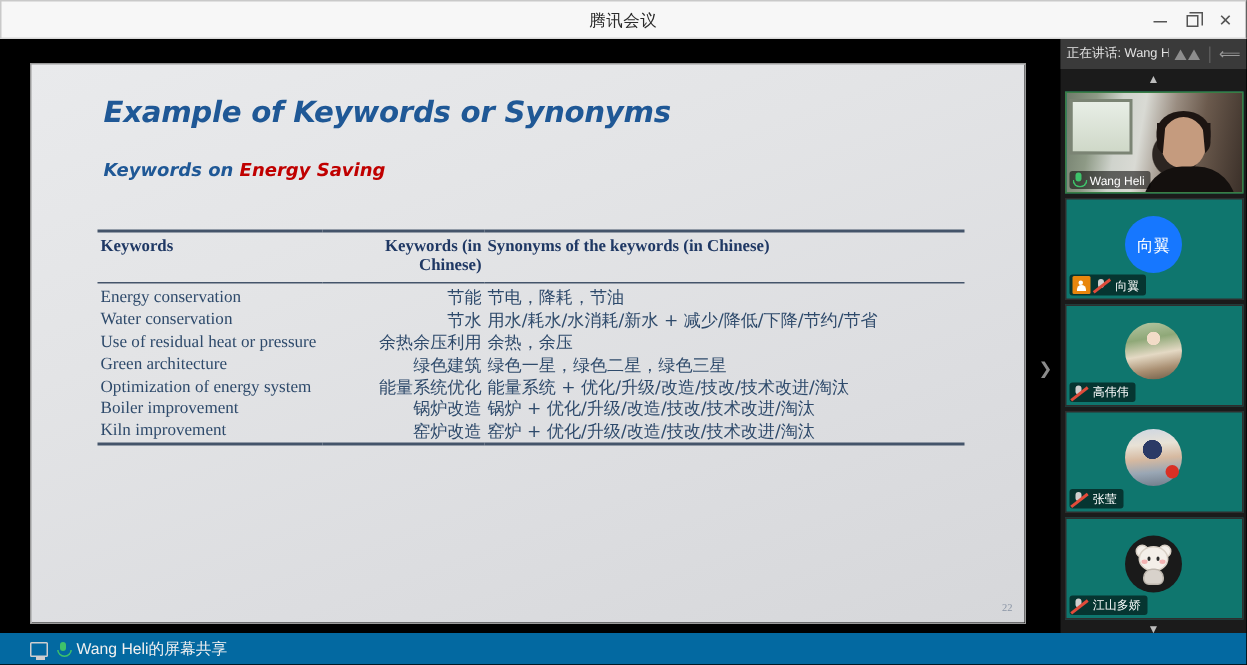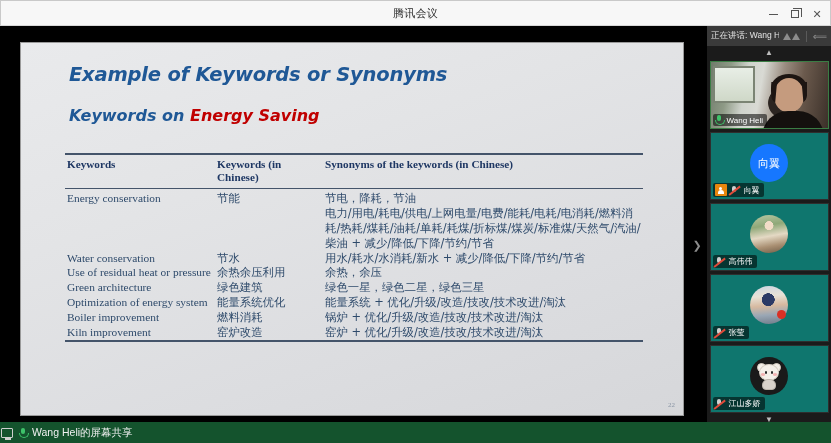--- a/index.html
+++ b/index.html
@@ -65,21 +65,21 @@
   .slide-title {
     position: absolute; left: 48px; top: 20px;
     font-family: "DejaVu Sans", sans-serif;
     font-size: 19.5px; font-weight: bold; font-style: italic;
     color: #1f5896;
     letter-spacing: -0.2px;
   }
   .slide-sub {
     position: absolute; left: 48px; top: 63px;
     font-family: "DejaVu Sans", sans-serif;
-    font-size: 16px; font-weight: bold; font-style: italic;
+    font-size: 12px; font-weight: bold; font-style: italic;
     color: #1f5896;
   }
   .slide-sub .accent { color: #c00000; }
 
   
   .kw-table {
     position: absolute; left: 44px; top: 110px;
     width: 578px;
     border-collapse: collapse;
     font-family: "Liberation Serif", "DejaVu Serif", serif;
@@ -96,21 +96,21 @@
   .rule-head { border-bottom: 1.6px solid #44546a; }
   .rule-bottom { border-bottom: 2px solid #44546a; margin-top: 47px; }
   .kw-table tbody td {
     font-size: 11.4px;
     padding: 0px 2px;
     vertical-align: top;
     line-height: 1.30;
     color: #2e4a6b;
   }
   .col-en { width: 150px; text-align: left; padding-left: 2px; }
-  .col-zh { width: 108px; text-align: left; }
+  .col-zh { width: 108px; text-align: right; }
   .col-syn { width: 320px; text-align: left; }
   td.zhtext, td.syntext {
     font-family: "DejaVu Sans", "Liberation Sans", sans-serif;
     font-size: 11px;
   }
   .spacer-row td { height: 3px; font-size: 0; line-height: 0; padding: 0; }
 
   .slide-page {
     position: absolute; right: 8px; bottom: 6px;
     font-family: "Liberation Serif", serif;
@@ -311,23 +311,23 @@
   .bear .bbody {
     position:absolute; left:6px; top:15px;
     width:14px; height:11px; border-radius:6px 6px 4px 4px;
     background:#d8d2cb; border:1.2px solid #bdb6ad;
   }
 
   
   .bottombar {
     position: absolute; left: 0; top: 422px;
     width: 831px; height: 21px;
-    background: #14532d;
+    background: #0369a1;
     display: flex; align-items: center;
-    padding-left: 1px; gap: 5px;
+    padding-left: 20px; gap: 5px;
   }
   .screen-icon {
     width: 12px; height: 10px;
     border: 1.4px solid #cfcfcf; border-radius: 1px;
     position: relative;
   }
   .screen-icon::after {
     content:""; position:absolute; left:3px; bottom:-3.4px;
     width:6px; height:1.6px; background:#cfcfcf;
   }
@@ -374,25 +374,20 @@
         <tbody>
           <tr class="spacer-row">
               <td colspan="3"></td>
             </tr>
 
           <tr>
             <td class="col-en">Energy conservation</td>
             <td class="col-zh zhtext">节能</td>
             <td class="col-syn syntext">节电，降耗，节油</td>
           </tr>
-          <tr>
-            <td class="col-en"></td>
-            <td class="col-zh"></td>
-            <td class="col-syn syntext">电力/用电/耗电/供电/上网电量/电费/能耗/电耗/电消耗/燃料消耗/热耗/煤耗/油耗/单耗/耗煤/折标煤/煤炭/标准煤/天然气/汽油/柴油 + 减少/降低/下降/节约/节省</td>
-          </tr>
 
           <tr>
             <td class="col-en">Water conservation</td>
             <td class="col-zh zhtext">节水</td>
             <td class="col-syn syntext">用水/耗水/水消耗/新水 + 减少/降低/下降/节约/节省</td>
           </tr>
 
           <tr>
             <td class="col-en">Use of residual heat or pressure</td>
             <td class="col-zh zhtext">余热余压利用</td>
@@ -407,21 +402,21 @@
 
 
           <tr>
             <td class="col-en">Optimization of energy system</td>
             <td class="col-zh zhtext">能量系统优化</td>
             <td class="col-syn syntext">能量系统 + 优化/升级/改造/技改/技术改进/淘汰</td>
           </tr>
 
           <tr>
             <td class="col-en">Boiler improvement</td>
-            <td class="col-zh zhtext">燃料消耗</td>
+            <td class="col-zh zhtext">锅炉改造</td>
             <td class="col-syn syntext">锅炉 + 优化/升级/改造/技改/技术改进/淘汰</td>
           </tr>
 
           <tr class="rule-bottom">
             <td class="col-en">Kiln improvement</td>
             <td class="col-zh zhtext">窑炉改造</td>
             <td class="col-syn syntext">窑炉 + 优化/升级/改造/技改/技术改进/淘汰</td>
           </tr>
         </tbody>
       </table>

